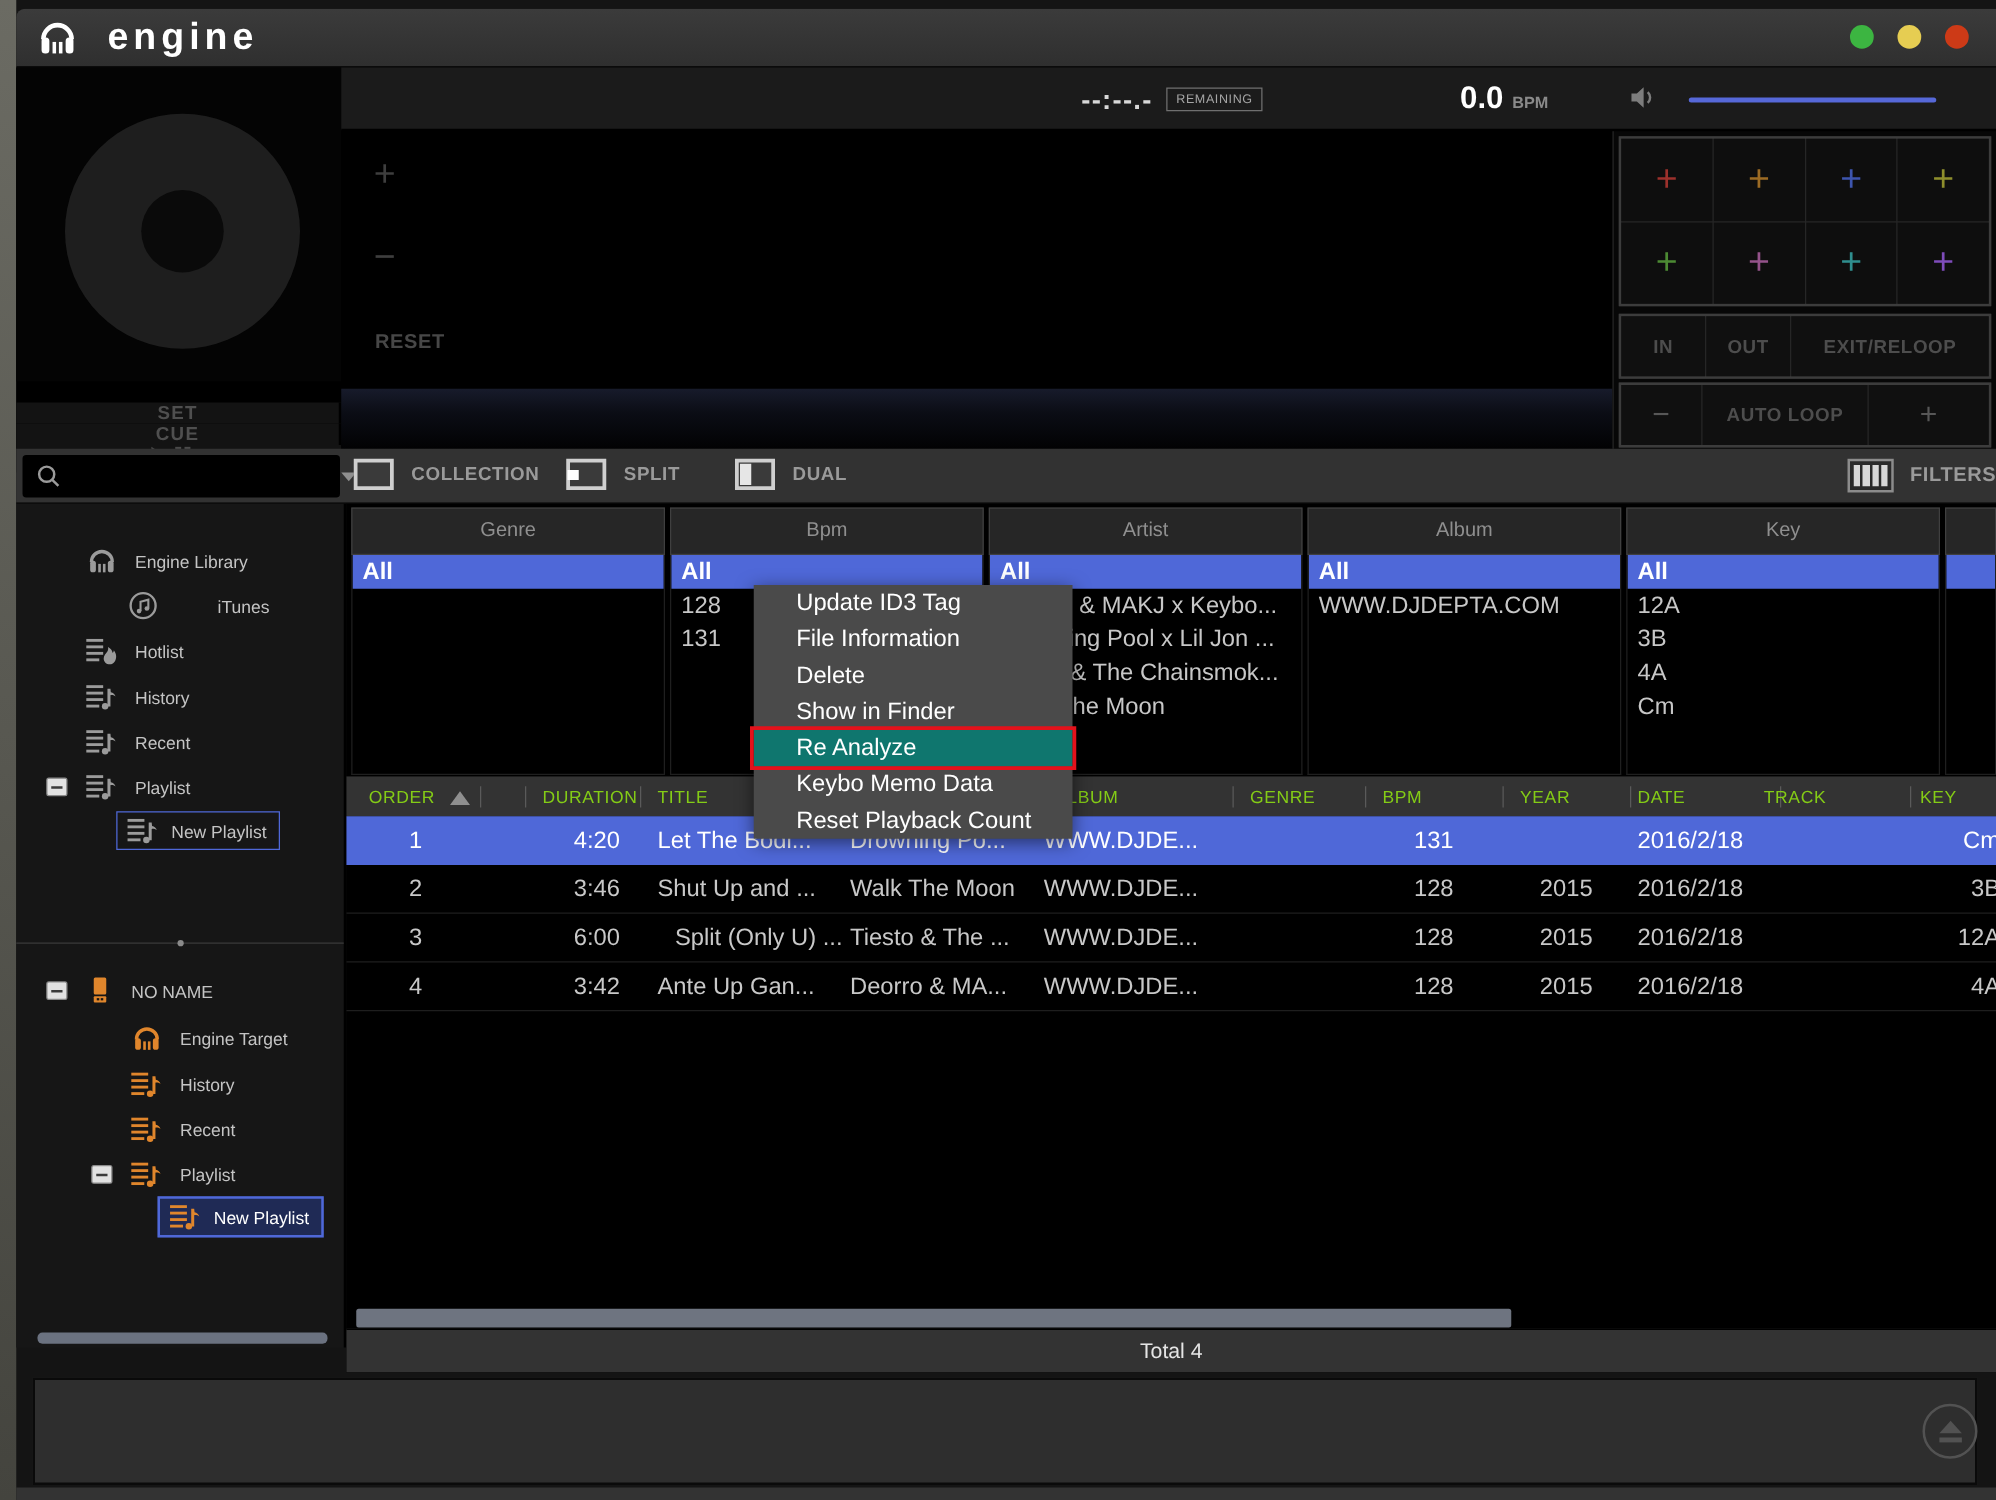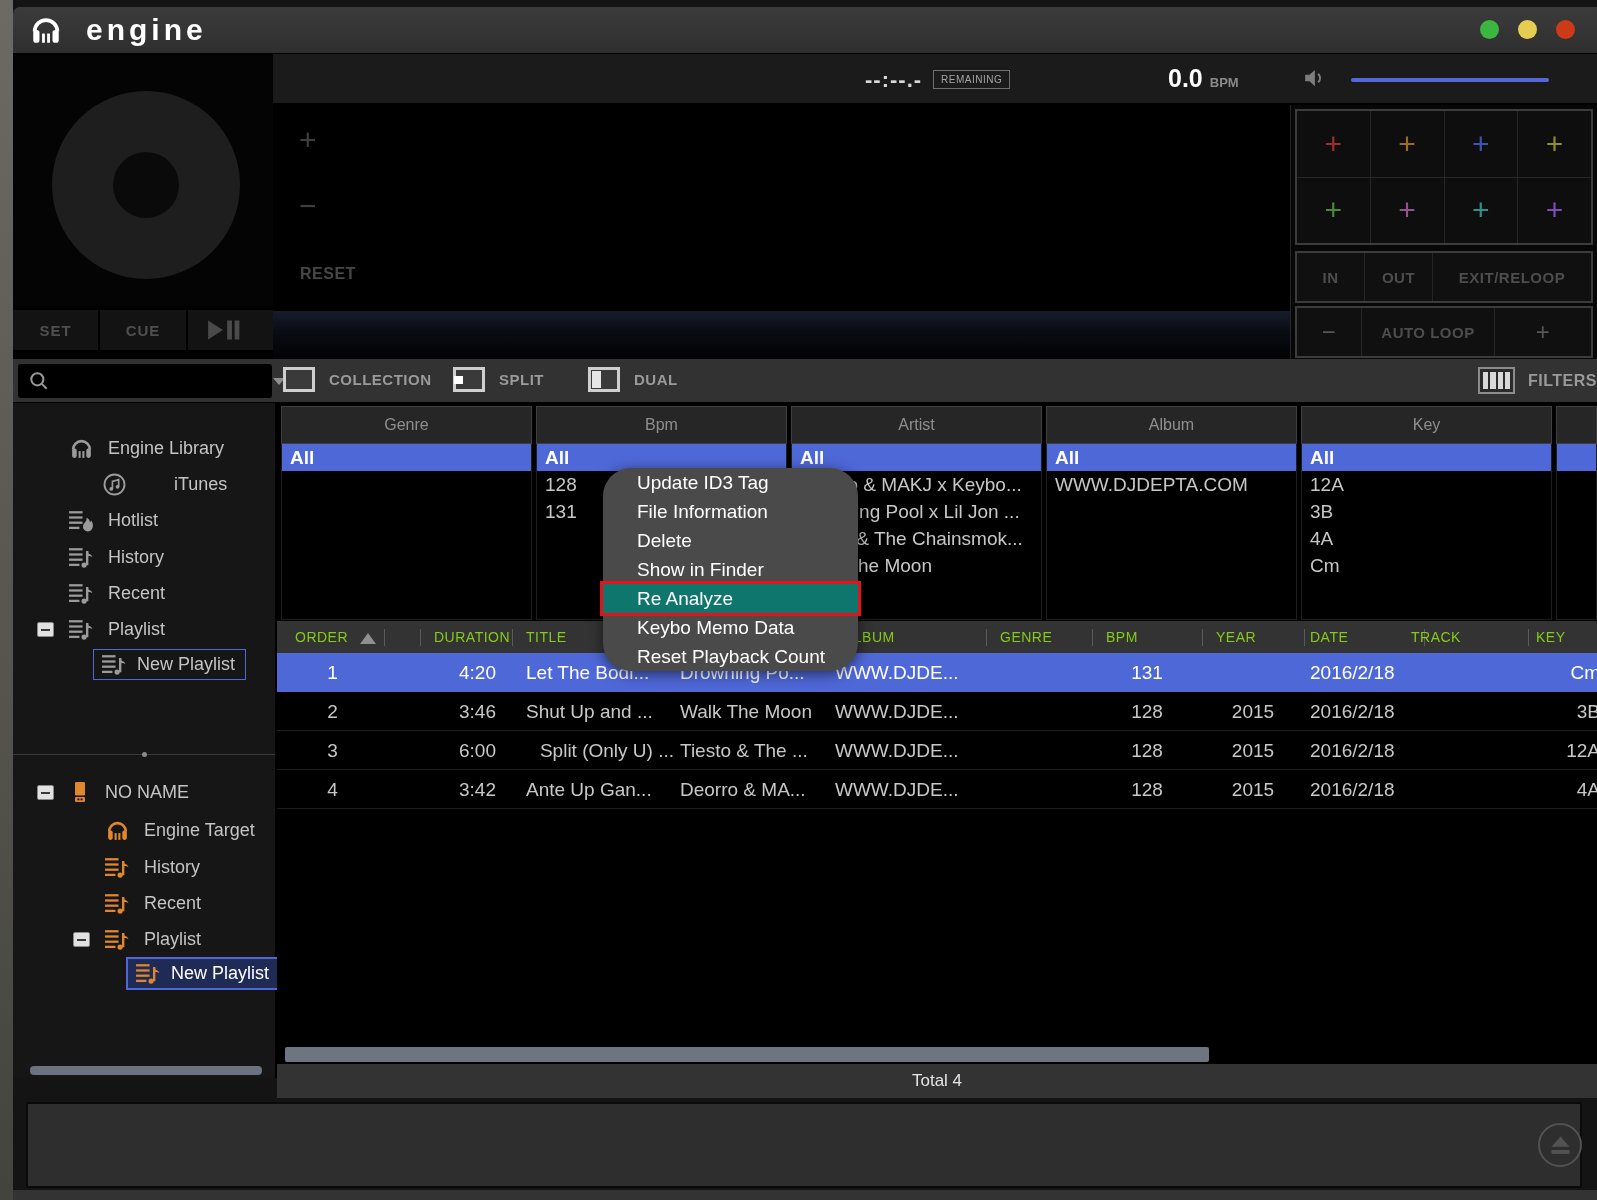--- a/index.html
+++ b/index.html
@@ -11,21 +11,21 @@
   .logo{position:absolute;left:16px;top:6px;display:flex;align-items:center;gap:10px;}
   .logo-text{color:#fff;font-size:30px;font-weight:700;letter-spacing:4px;line-height:34px;}
   .lights{position:absolute;right:22px;top:13px;display:flex;gap:19px;}
   .light{width:19px;height:19px;border-radius:50%;}
   .light.g{background:#3cb541;} .light.y{background:#e6cd52;} .light.r{background:#cd3a17;}
   
   .deck{position:absolute;left:13px;top:54px;width:1584px;height:305px;background:#000;}
   .jog-panel{position:absolute;left:0;top:0;width:260px;height:251px;background:#040404;}
   .jog{position:absolute;left:39px;top:37px;width:188px;height:188px;border-radius:50%;background:#1e1e1e;}
   .jog-hole{position:absolute;left:61px;top:61px;width:66px;height:66px;border-radius:50%;background:#0a0a0a;}
-  .transport{position:absolute;left:0;top:256px;width:260px;height:40px;display:flex;}
+  .transport{position:absolute;left:0;top:268px;width:260px;height:40px;display:flex;flex-direction:column;}
   .tbtn{flex:1;background:#131313;border-right:2px solid #000;display:flex;align-items:center;justify-content:center;color:#4f4f4f;font-size:15px;font-weight:700;letter-spacing:1px;}
   .tbtn:last-child{border-right:none;}
   .display-strip{position:absolute;left:260px;top:0;right:0;height:50px;background:#1b1b1b;border-bottom:1px solid #000;}
   .time-text{position:absolute;left:592px;top:13px;color:#d8d8d8;font-size:22px;font-weight:700;letter-spacing:1px;}
   .remaining-box{position:absolute;left:660px;top:16px;border:1px solid #707070;color:#a5a5a5;font-size:10px;letter-spacing:.5px;padding:3px 7px;}
   .bpm-wrap{position:absolute;left:895px;top:10px;display:flex;align-items:baseline;gap:7px;}
   .bpm-val{color:#fff;font-size:25px;font-weight:700;}
   .bpm-unit{color:#8a8a8a;font-size:13px;font-weight:700;}
   .speaker{position:absolute;left:1030px;top:13px;}
   .vol-line{position:absolute;left:1078px;top:24px;width:198px;height:4px;background:#5668d8;border-radius:2px;}
@@ -55,21 +55,21 @@
   .filters-item{position:absolute;top:8px;left:1465px;display:flex;align-items:center;gap:13px;}
   .filters-icon{width:37px;height:27px;border:2px solid #8c8c8c;background:#2a2a2a;display:flex;gap:2px;padding:3px;}
   .filters-icon span{flex:1;background:#d8d8d8;}
   
   .sidebar{position:absolute;left:13px;top:403px;width:264px;height:675px;background:#161616;border-right:2px solid #000;}
   .tree-row{position:absolute;left:0;right:0;height:37px;display:flex;align-items:center;}
   .expander{width:17px;height:15px;background:#e2e2e2;border:1px solid #8a8a8a;border-radius:2px;margin-right:14px;position:relative;flex:none;}
   .expander::after{content:'';position:absolute;left:3px;top:6px;width:9px;height:2px;background:#3a3a3a;}
   .expander.ghost{visibility:hidden;}
   .ticon{flex:none;display:flex;align-items:center;margin-right:13px;}
-  .tree-label{color:#c4c4c4;font-size:18px;white-space:nowrap;}
+  .tree-label{color:#c4c4c4;font-size:14px;white-space:nowrap;}
   .sel-box{display:inline-flex;align-items:center;border:1px solid #4f68d8;padding:3px 10px 3px 7px;}
   .sel-box .ticon{margin-right:9px;}
   .sel-box.filled{background:#1f2a55;border:2px solid #4f68d8;}
   .sel-box.filled .tree-label{color:#fff;}
   .splitter{position:absolute;left:0;right:0;top:351px;height:3px;border-top:1px solid #3a3a3a;}
   .splitter .dot{position:absolute;left:129px;top:-3px;width:5px;height:5px;border-radius:50%;background:#8a8a8a;}
   .side-scroll{position:absolute;left:17px;top:663px;width:232px;height:9px;background:#6b7280;border-radius:4px;}
   
   .filter-bg{position:absolute;left:277px;top:403px;width:1320px;height:218px;background:#000;}
   .fcol{position:absolute;top:406px;height:214px;background:#000;}
@@ -83,21 +83,21 @@
   .th-label{position:absolute;top:0;height:32px;line-height:32px;color:#84cc16;font-size:14px;letter-spacing:.5px;white-space:nowrap;}
   .th-sep{position:absolute;top:8px;width:1px;height:17px;background:#5a5a5a;}
   .sort-tri{display:inline-block;margin-left:12px;width:0;height:0;border-left:8px solid transparent;border-right:8px solid transparent;border-bottom:11px solid #8f8f8f;vertical-align:middle;}
   .trow{position:absolute;left:0;width:1345px;height:39px;border-bottom:1px solid #1e1e1e;}
   .trow.selected{background:#4f68d8;border-bottom:none;}
   .tcell{position:absolute;top:0;height:39px;line-height:39px;color:#c8c8c8;font-size:19px;white-space:nowrap;}
   .trow.selected .tcell{color:#fff;}
   .hscroll-thumb{position:absolute;left:8px;top:426px;width:924px;height:15px;background:#6e7480;border-radius:2px;}
   .total-bar{position:absolute;left:0;top:442px;width:1320px;height:35px;background:#333;border-top:1px solid #000;color:#e5e5e5;font-size:17px;display:flex;align-items:center;justify-content:center;}
   
-  .ctx-menu{position:absolute;left:603px;top:468px;width:255px;background:#4a4a4a;box-shadow:0 3px 14px rgba(0,0,0,.55);z-index:50;border-radius:28px;}
+  .ctx-menu{position:absolute;left:603px;top:468px;width:255px;background:#4a4a4a;box-shadow:0 3px 14px rgba(0,0,0,.55);z-index:50;}
   .ctx-item{height:29px;line-height:29px;padding-left:34px;color:#fff;font-size:19px;white-space:nowrap;}
   .ctx-item.hl{background:#0f766e;outline:3px solid #e3121b;outline-offset:0;position:relative;z-index:2;}
   
   .bottom-panel{position:absolute;left:26px;top:1102px;width:1556px;height:86px;background:#2e2e2e;border:2px solid #0a0a0a;}
   .eject-btn{position:absolute;left:1510px;top:19px;width:44px;height:44px;border:2px solid #525252;border-radius:50%;display:flex;align-items:center;justify-content:center;}
   .bottom-strip{position:absolute;left:13px;top:1190px;width:1584px;height:10px;background:#333;}
 </style>
 </head>
 <body>
 

